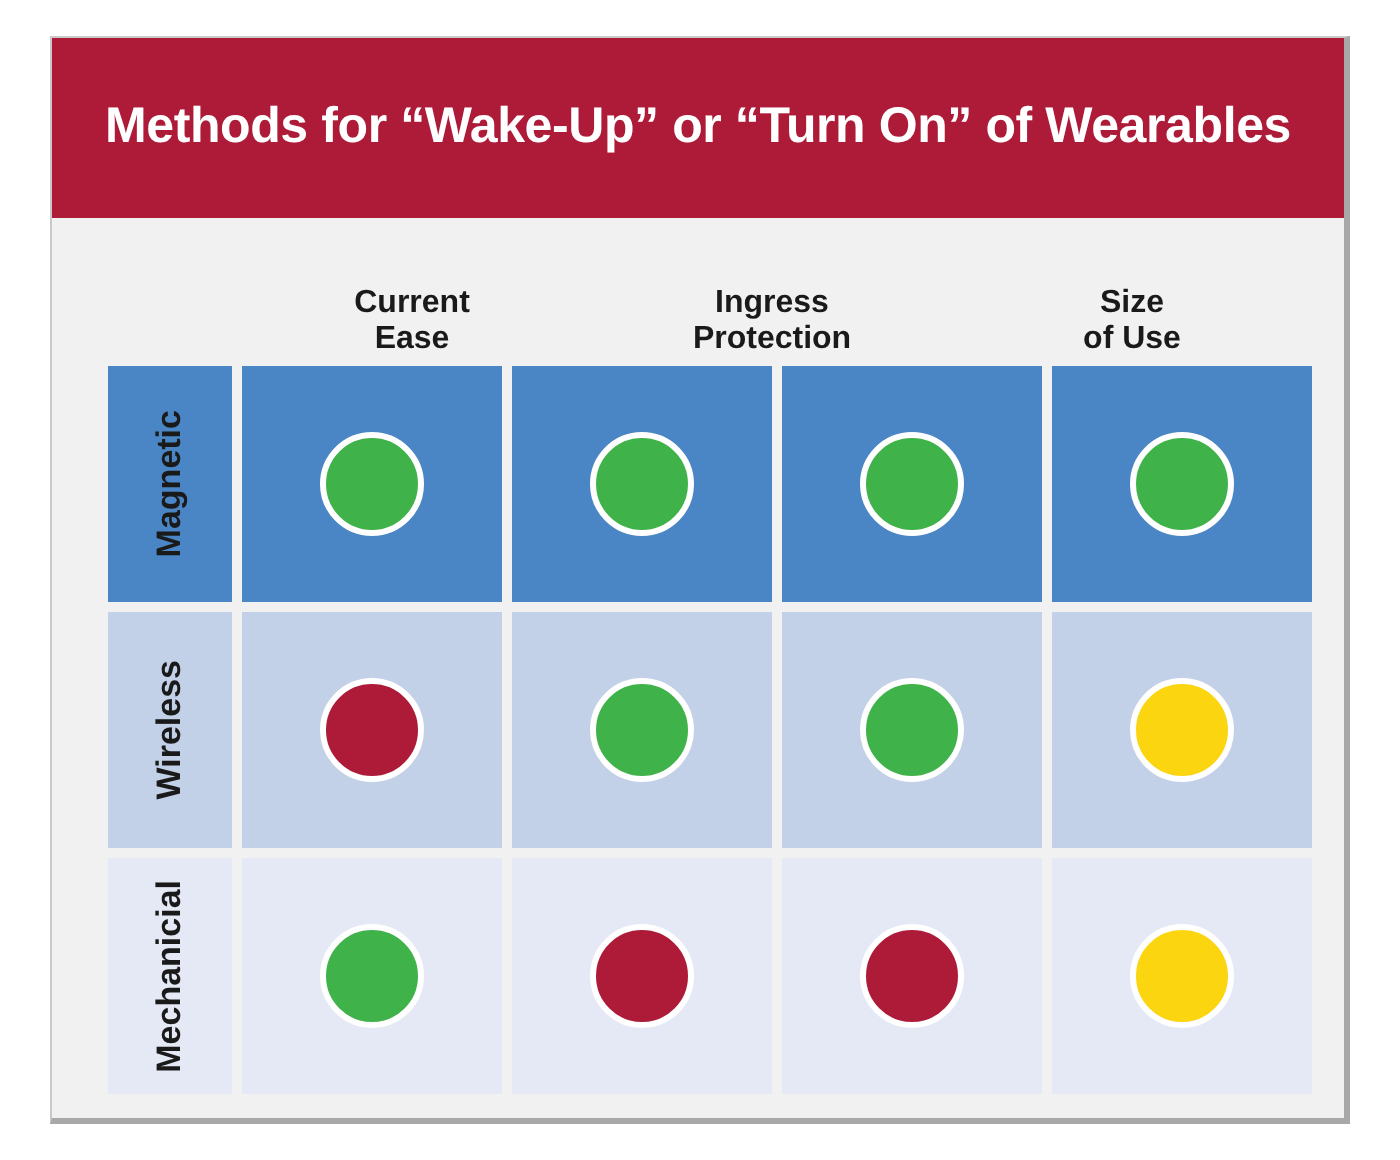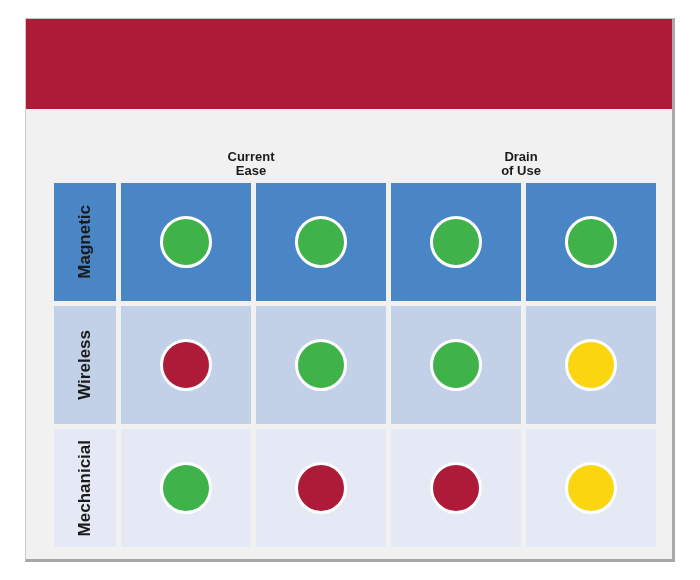--- a/index.html
+++ b/index.html
@@ -63,21 +63,21 @@
     width: 62px;
     flex: 0 0 62px;
   }
 
   .col-header {
     flex: 1 1 0;
     display: flex;
     align-items: flex-end;
     justify-content: center;
     text-align: center;
-    font-size: 13px;
+    font-size: 16px;
     font-weight: bold;
     color: #1a1a1a;
     line-height: 1.12;
     padding-bottom: 4px;
     box-sizing: border-box;
   }
 
   .col-header .hl {
     display: block;
   }
@@ -132,36 +132,43 @@
     box-sizing: border-box;
   }
 </style>
 </head>
 <body>
 
 <div id="card">
 
   <div id="banner" style="background: rgb(173, 27, 56);">
     <div id="banner-title" style="color: rgb(255, 255, 255);">
+      <span class="line">Methods for “Wake-Up” or “Turn On” of Wearables</span>
     </div>
   </div>
 
   <div id="matrix">
 
     <div class="header-row">
       <div class="corner-cell"></div>
       <div class="col-header">
         <span>
           <span class="hl">Current</span>
           <span class="hl">Ease</span>
         </span>
       </div>
       <div class="col-header">
         <span>
-          <span class="hl">Drain</span>
+          <span class="hl">Ingress</span>
+          <span class="hl">Protection</span>
+        </span>
+      </div>
+      <div class="col-header">
+        <span>
+          <span class="hl">Size</span>
           <span class="hl">of Use</span>
         </span>
       </div>
     </div>
 
     <div class="grid-row">
       <div class="row-label" style="background: rgb(74, 134, 197);">
         <span class="row-label-text">Magnetic</span>
       </div>
       <div class="cell" style="background: rgb(74, 134, 197);">

